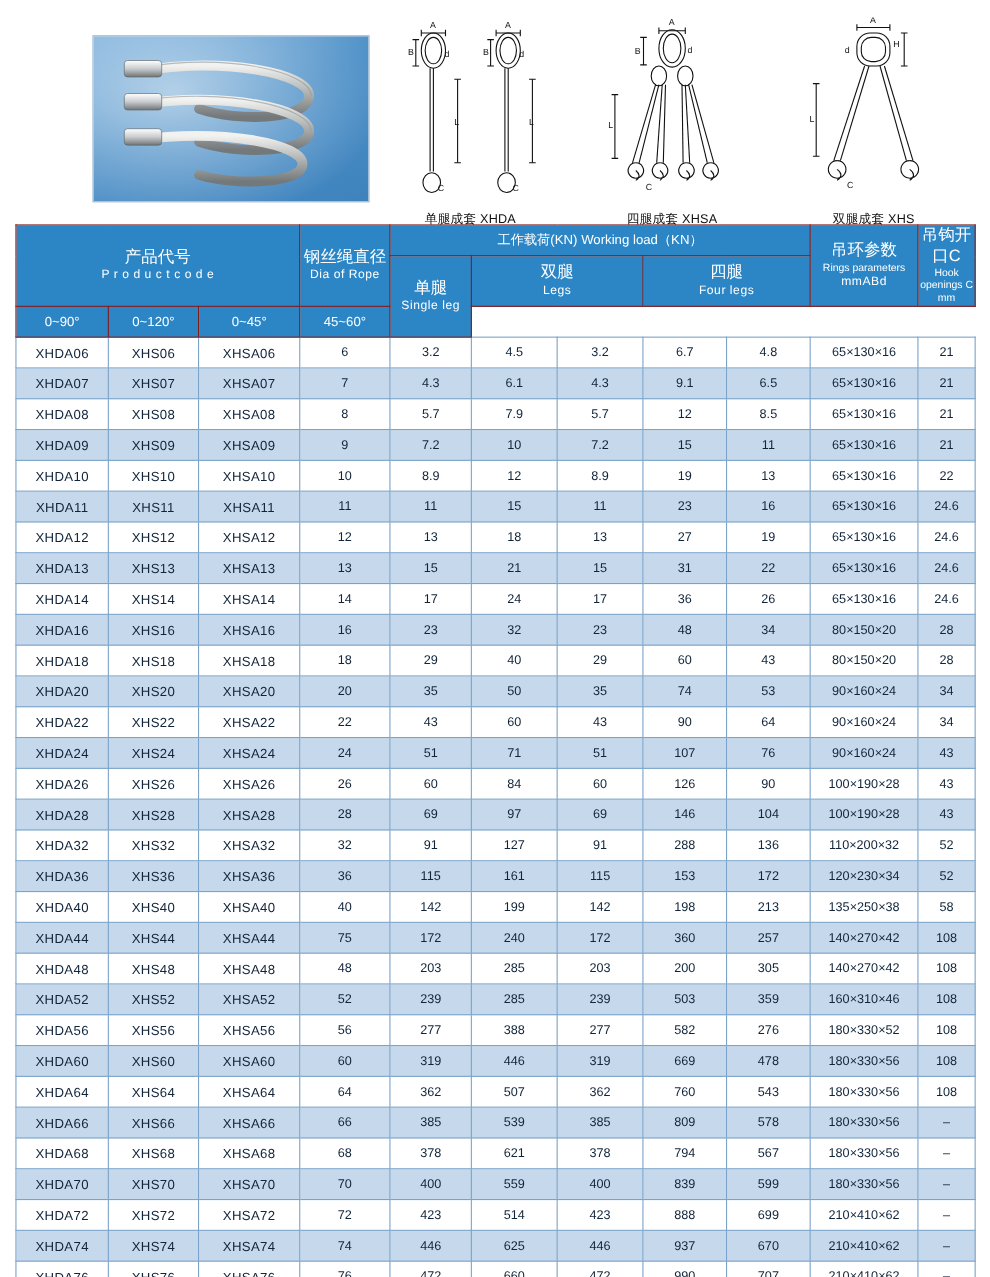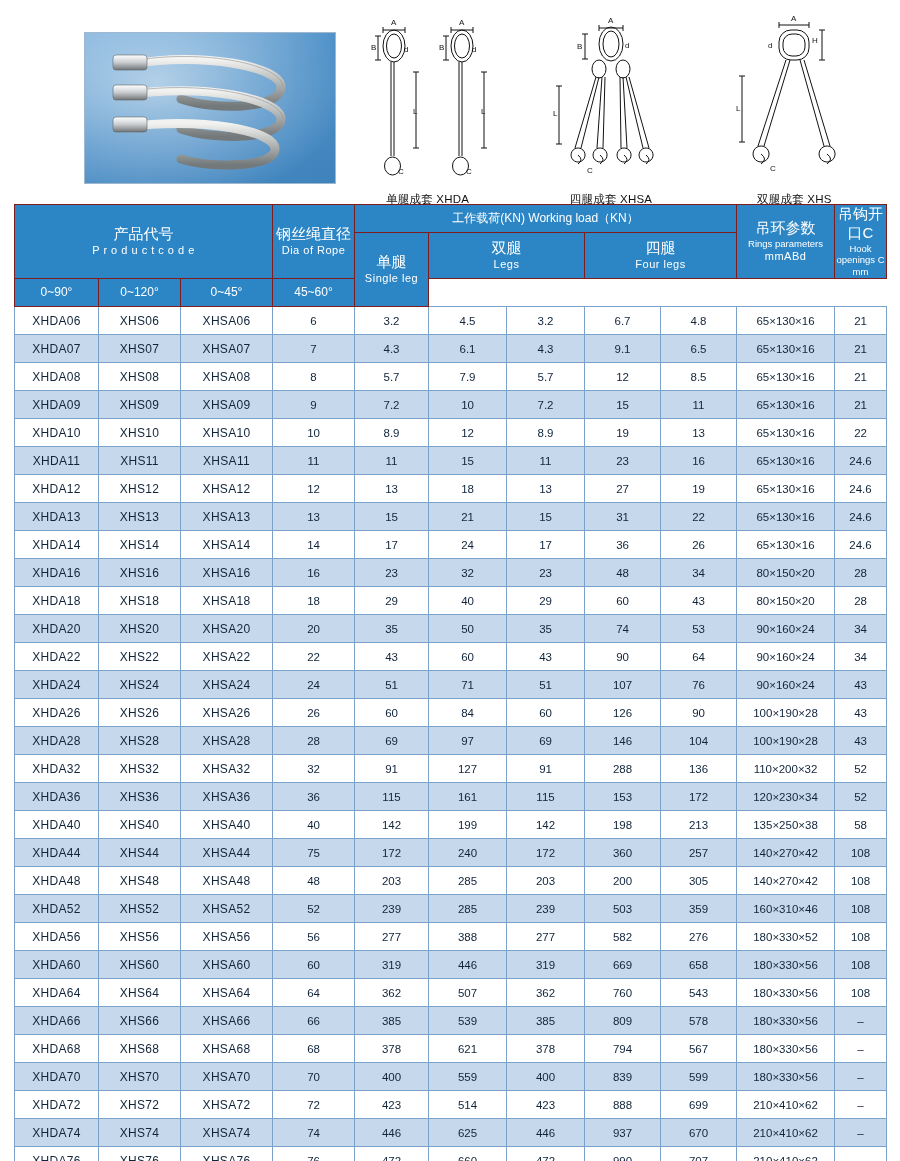--- a/index.html
+++ b/index.html
@@ -601,21 +601,21 @@
           </tr>
           <tr class="even">
             <td class="code">XHDA60</td>
             <td class="code">XHS60</td>
             <td class="code">XHSA60</td>
             <td>60</td>
             <td>319</td>
             <td>446</td>
             <td>319</td>
             <td>669</td>
-            <td>658</td>
+            <td>478</td>
             <td>180×330×56</td>
             <td>108</td>
           </tr>
           <tr class="odd">
             <td class="code">XHDA64</td>
             <td class="code">XHS64</td>
             <td class="code">XHSA64</td>
             <td>64</td>
             <td>362</td>
             <td>507</td>

